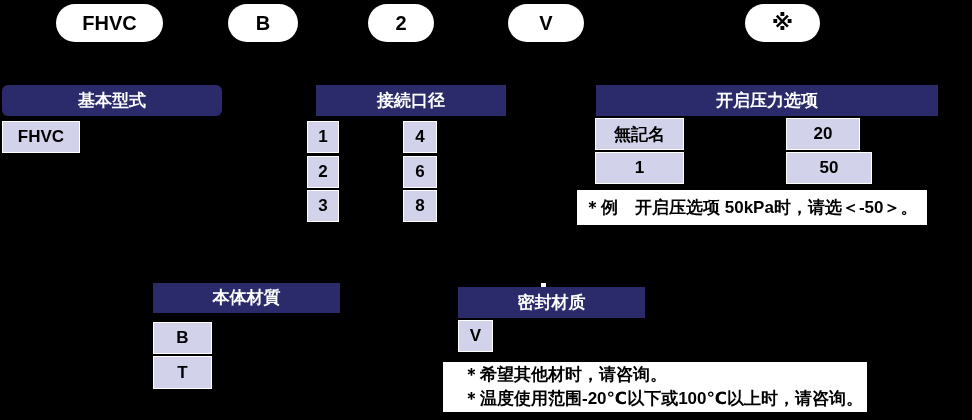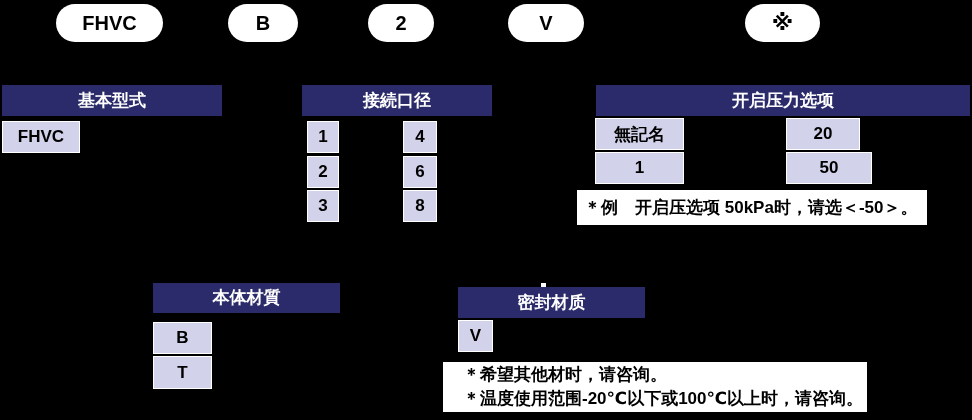--- a/index.html
+++ b/index.html
@@ -33,32 +33,32 @@
 <body>
 
 <div class="canvas">
 
   <div class="pill" style="left:56px;width:107px;">FHVC</div>
   <div class="pill" style="left:228px;width:70px;">B</div>
   <div class="pill" style="left:368px;width:66px;">2</div>
   <div class="pill" style="left:508px;width:76px;">V</div>
   <div class="pill" style="left:745px;width:75px;font-size:22px;">※</div>
 
-  <div class="hdr" style="left:2px;top:85px;width:220px;">基本型式</div>
+  <div class="hdr" style="left:2px;top:85px;width:220px;border-radius:6px;">基本型式</div>
   <div class="cell" style="left:2px;top:121px;width:78px;height:32px;">FHVC</div>
 
-  <div class="hdr" style="left:302px;top:85px;width:190px;">接続口径</div>
+  <div class="hdr" style="left:316px;top:85px;width:190px;">接続口径</div>
   <div class="cell" style="left:307px;top:121px;width:32px;height:32px;">1</div>
   <div class="cell" style="left:307px;top:156px;width:32px;height:32px;">2</div>
   <div class="cell" style="left:307px;top:190px;width:32px;height:32px;">3</div>
   <div class="cell" style="left:403px;top:121px;width:34px;height:32px;">4</div>
   <div class="cell" style="left:403px;top:156px;width:34px;height:32px;">6</div>
   <div class="cell" style="left:403px;top:190px;width:34px;height:32px;">8</div>
 
-  <div class="hdr" style="left:596px;top:85px;width:374px;">开启压力选项</div>
+  <div class="hdr" style="left:596px;top:85px;width:342px;">开启压力选项</div>
   <div class="cell" style="left:595px;top:118px;width:89px;height:32px;">無記名</div>
   <div class="cell" style="left:595px;top:152px;width:89px;height:32px;">1</div>
   <div class="cell" style="left:786px;top:118px;width:74px;height:32px;">20</div>
   <div class="cell" style="left:786px;top:152px;width:86px;height:32px;">50</div>
   <div class="note" style="left:577px;top:190px;width:350px;height:35px;padding-left:7px;">
     <span class="line">＊例　开启压选项 50kPa时，请选＜-50＞。</span>
   </div>
 
   <div class="hdr" style="left:153px;top:283px;width:187px;height:30px;line-height:30px;">本体材質</div>
   <div class="cell" style="left:153px;top:322px;width:59px;height:32px;">B</div>

